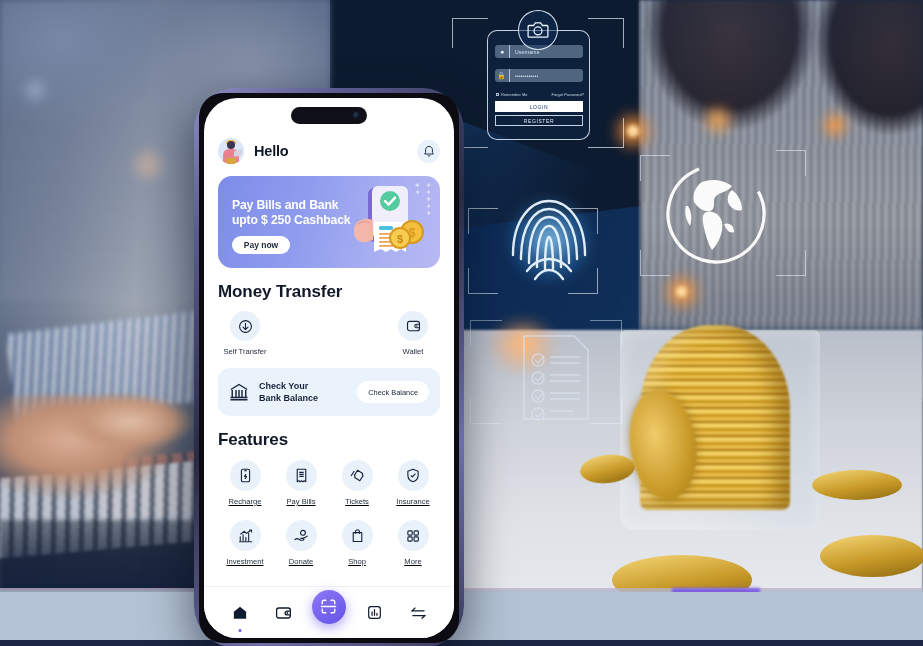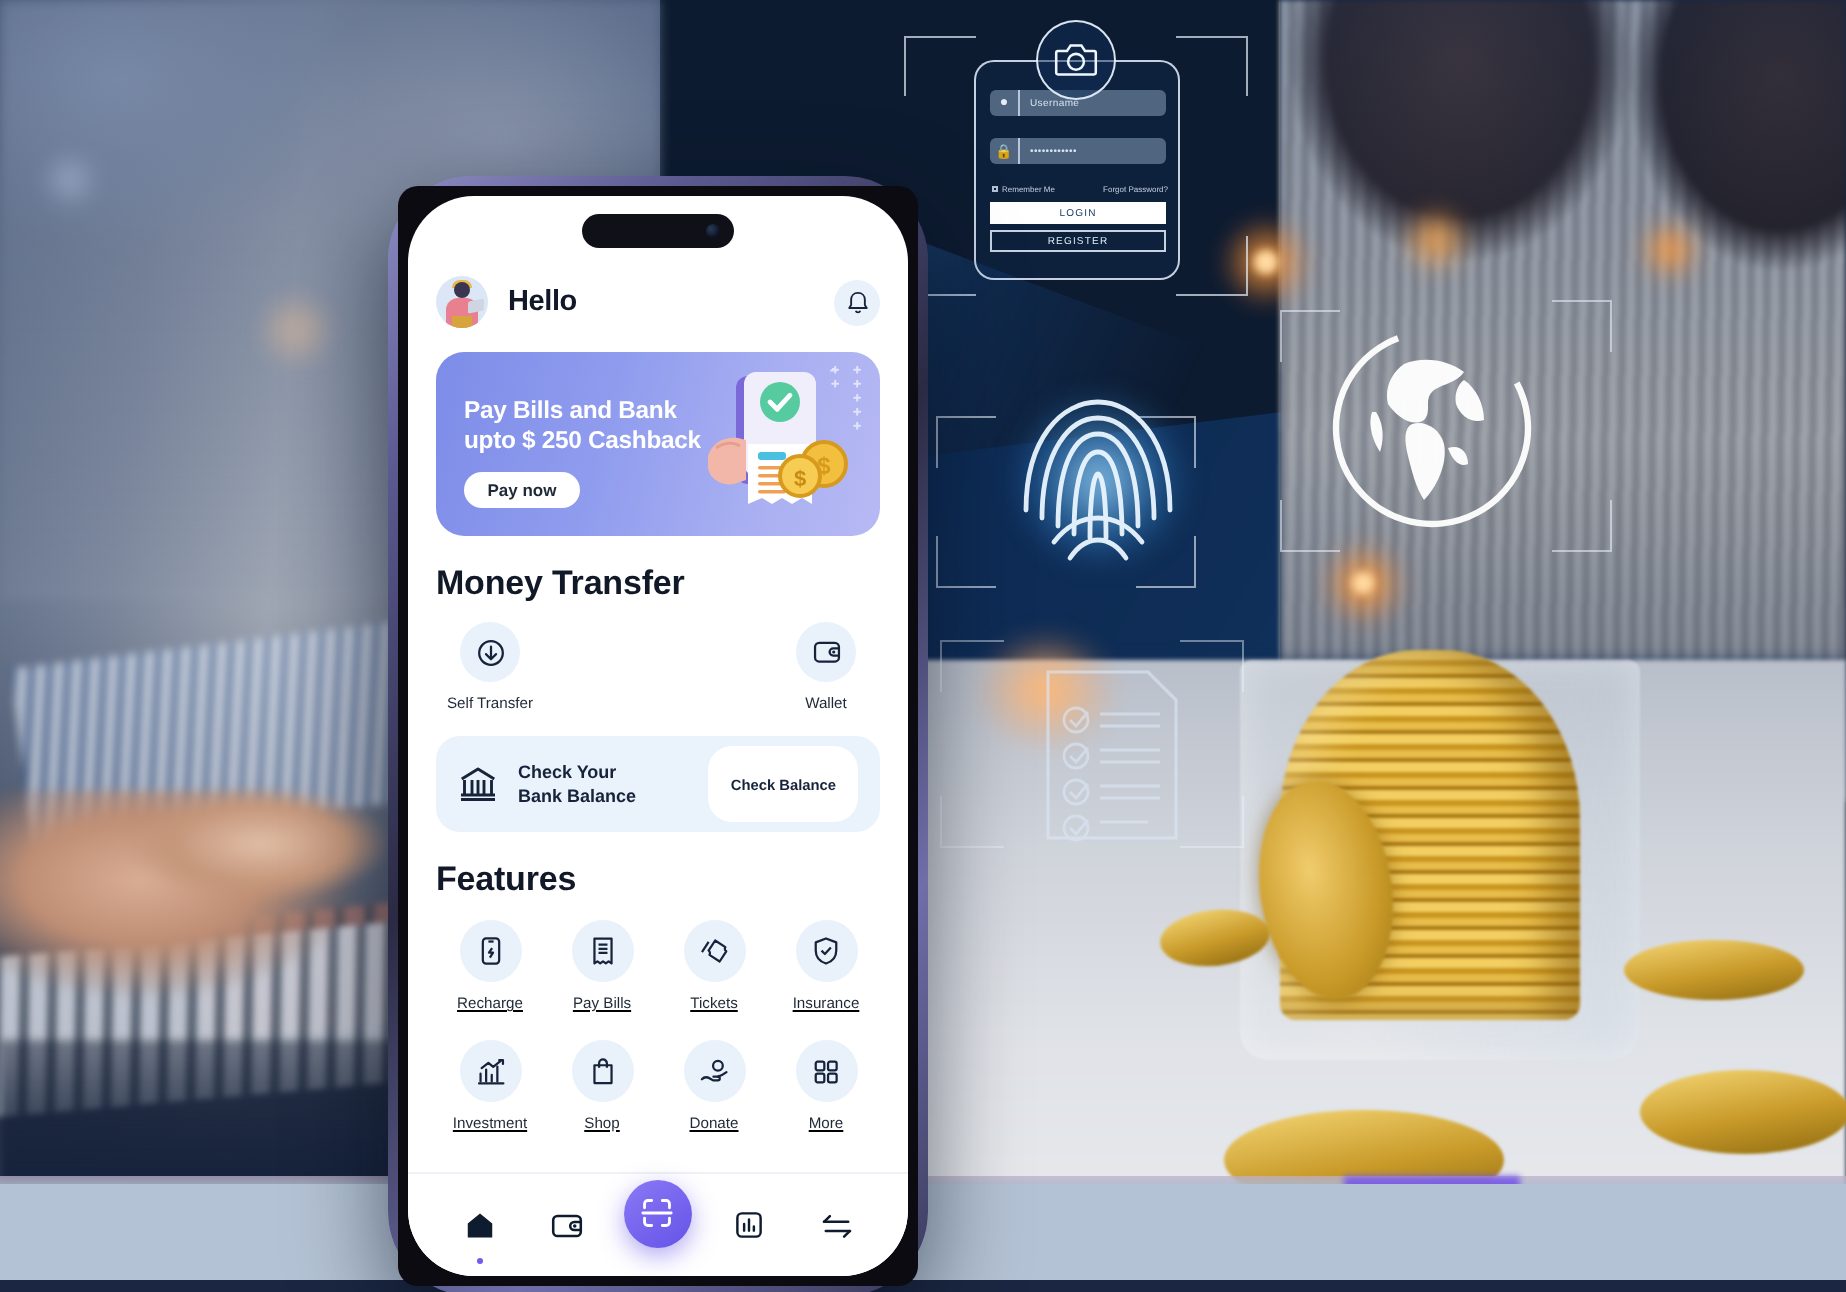--- a/index.html
+++ b/index.html
@@ -218,21 +218,21 @@
 
   
   .phone {
     position: absolute; left: 194px; top: 88px; width: 270px; height: 560px;
     border-radius: 42px;
     background: linear-gradient(135deg, #8e8cc4 0%, #5b5a90 18%, #2a2a44 45%, #6f6ea8 75%, #3a3a5c 100%);
     padding: 5px;
     box-shadow: 0 18px 46px rgba(5,12,28,.55);
   }
   .phone-bezel {
-    width: 100%; height: 100%; border-radius: 10px; background: #0b0b11; padding: 5px;
+    width: 100%; height: 100%; border-radius: 24px; background: #0b0b11; padding: 5px;
   }
   .screen {
     position: relative; width: 100%; height: 100%; border-radius: 33px;
     background: #ffffff; overflow: hidden;
   }
   .dyn-island {
     position: absolute; left: 50%; transform: translateX(-50%); top: 9px;
     width: 76px; height: 17px; border-radius: 10px; background: #101018;
     display: flex; align-items: center; justify-content: flex-end; padding-right: 7px;
   }
@@ -289,22 +289,22 @@
     display: flex; align-items: center; justify-content: center;
   }
   .tile-lb { margin-top: 6px; font-size: 7.6px; color: #1f2937; text-align: center; white-space: nowrap; }
 
   .balance-card {
     margin-top: 12px; height: 48px; border-radius: 12px; background: #eaf2fb;
     display: flex; align-items: center; padding: 0 11px;
   }
   .bal-txt { margin-left: 10px; font-size: 9px; font-weight: bold; color: #16233a; line-height: 12px; }
   .bal-btn {
-    margin-left: auto; background: #fff; border-radius: 12px; height: 38px; padding: 0 11px;
-    display: flex; align-items: center; font-size: 7.4px; color: #16233a; font-weight: bold; text-align: right;
+    margin-left: auto; background: #fff; border-radius: 12px; height: 22px; padding: 0 11px;
+    display: flex; align-items: center; font-size: 7.4px; color: #16233a; font-weight: normal; text-align: right;
   }
 
   .grid4.features { margin-top: 10px; text-decoration: underline; }
   .features .tile-ic { width: 31px; height: 31px; }
 
   
   .nav {
     position: absolute; left: 0; bottom: 0; width: 100%; height: 52px;
     background: #fff; border-top: 1px solid #eef2f7;
     display: flex; align-items: center; justify-content: space-around; padding: 0 14px;
@@ -636,40 +636,40 @@
                     <path d="M1.6 13.6h13"></path>
                     <path d="M3 5.4 6.6 2.6l2.6 2.1 4-3.1"></path>
                     <path d="M12.4 1.2h2v2"></path>
                   </g>
                 </svg>
           </div>
           <div class="tile-lb">Investment</div>
         </div>
         <div class="tile">
           <div class="tile-ic">
-            <svg width="13" height="15" viewBox="0 0 14 16">
-                  <g fill="none" stroke="#16233a" stroke-width="1.2" stroke-linejoin="round">
-                    <path d="M2.4 4.9h9.2v9.6H2.4Z"></path>
-                    <path d="M4.9 6.2V3.9a2.1 2.1 0 0 1 4.2 0v2.3"></path>
-                  </g>
-                </svg>
-          </div>
-          <div class="tile-lb">Shop</div>
-        </div>
-        <div class="tile">
-          <div class="tile-ic">
             <svg width="16" height="14" viewBox="0 0 17 15">
                   <g fill="none" stroke="#16233a" stroke-width="1.2" stroke-linecap="round" stroke-linejoin="round">
                     <circle cx="10.6" cy="4.1" r="2.6"></circle>
                     <path d="M2 11.4c1.3-1.4 3-1.2 4.3-.4l1.7 1h2.6a1 1 0 0 0 0-2H8.2"></path>
                     <path d="M10.6 10c1.8-.5 3.4-1.5 4.6-2.4"></path>
                   </g>
                 </svg>
           </div>
           <div class="tile-lb">Donate</div>
+        </div>
+        <div class="tile">
+          <div class="tile-ic">
+            <svg width="13" height="15" viewBox="0 0 14 16">
+                  <g fill="none" stroke="#16233a" stroke-width="1.2" stroke-linejoin="round">
+                    <path d="M2.4 4.9h9.2v9.6H2.4Z"></path>
+                    <path d="M4.9 6.2V3.9a2.1 2.1 0 0 1 4.2 0v2.3"></path>
+                  </g>
+                </svg>
+          </div>
+          <div class="tile-lb">Shop</div>
         </div>
         <div class="tile">
           <div class="tile-ic">
             <svg width="14" height="14" viewBox="0 0 15 15">
                   <g fill="none" stroke="#16233a" stroke-width="1.2">
                     <rect x="2" y="2" width="4.6" height="4.6" rx="1"></rect>
                     <rect x="8.6" y="2" width="4.6" height="4.6" rx="1"></rect>
                     <rect x="2" y="8.4" width="4.6" height="4.6" rx="1"></rect>
                     <rect x="8.6" y="8.4" width="4.6" height="4.6" rx="1"></rect>
                   </g>

